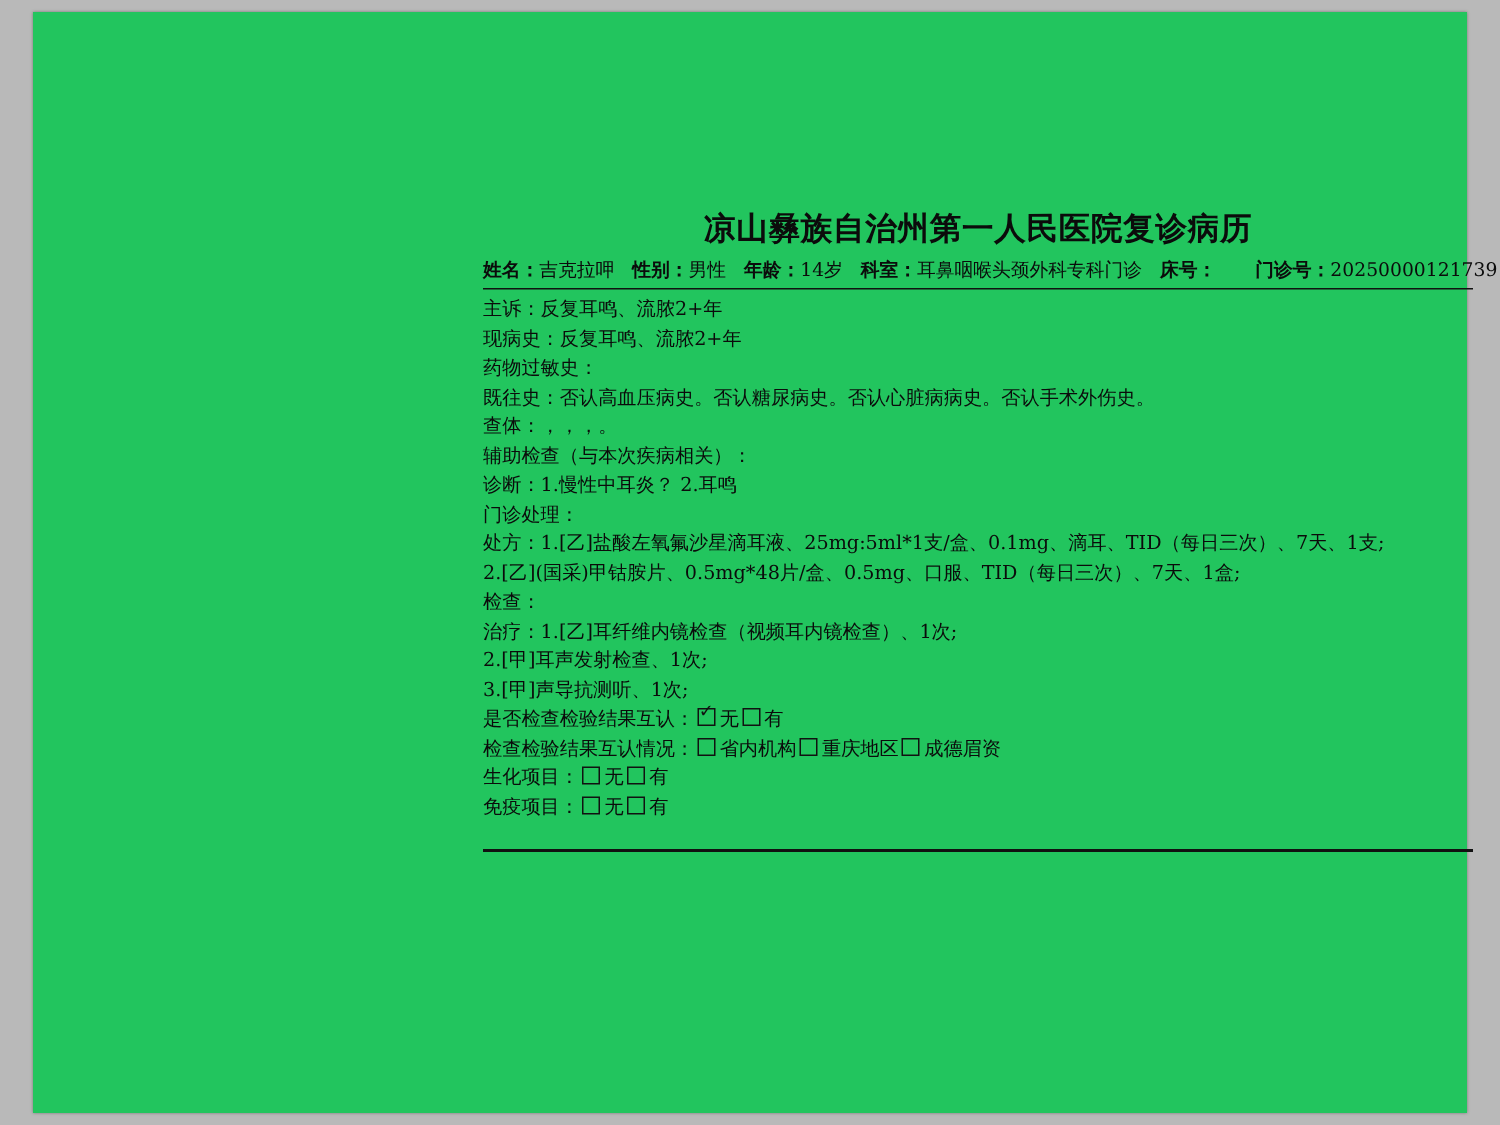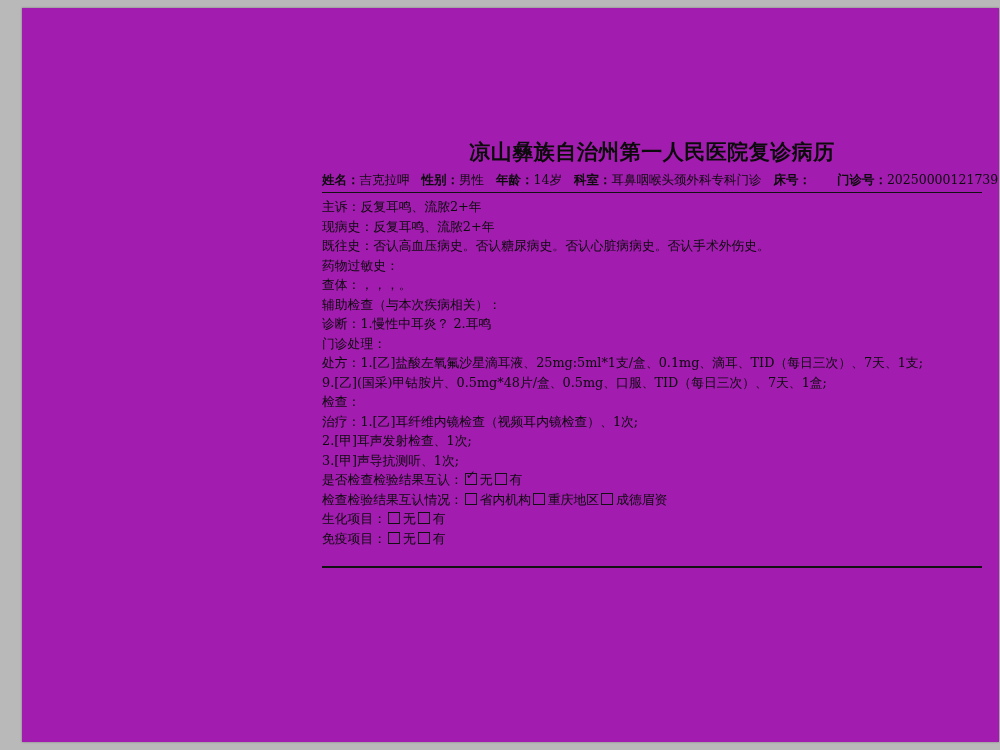--- a/index.html
+++ b/index.html
@@ -12,23 +12,22 @@
     height: 750px;
     overflow: hidden;
     font-family: "DejaVu Sans", "Liberation Sans", sans-serif;
   }
   .page {
     position: absolute;
     left: 22px;
     top: 8px;
     width: 956px;
     height: 734px;
-    background: #a21caf;
+    background: #22c55e;
     box-shadow: 0 0 2px rgba(0,0,0,0.35);
-    padding-left: 21px;
   }
   .doc {
     position: absolute;
     left: 300px;
     top: 130px;
     width: 660px;
   }
   .title {
     font-family: "DejaVu Serif", "Liberation Serif", serif;
     font-weight: bold;
@@ -96,28 +95,28 @@
   <div class="doc">
 
     <div class="title">凉山彝族自治州第一人民医院复诊病历</div>
 
     <div class="hdr-row">
       <span class="b">姓名：</span><span>吉克拉呷</span><span class="sp"></span><span class="b">性别：</span><span>男性</span><span class="sp"></span><span class="b">年龄：</span><span>14岁</span><span class="sp"></span><span class="b">科室：</span><span>耳鼻咽喉头颈外科专科门诊</span><span class="sp"></span><span class="b">床号：</span><span></span><span class="sp-lg"></span><span class="b">门诊号：</span><span>20250000121739</span>
     </div>
 
     <div class="line"><span class="lbl">主诉：</span><span class="val">反复耳鸣、流脓2+年</span></div>
     <div class="line"><span class="lbl">现病史：</span><span class="val">反复耳鸣、流脓2+年</span></div>
+    <div class="line"><span class="lbl">药物过敏史：</span><span class="val"></span></div>
     <div class="line"><span class="lbl">既往史：</span><span class="val">否认高血压病史。否认糖尿病史。否认心脏病病史。否认手术外伤史。</span></div>
-    <div class="line"><span class="lbl">药物过敏史：</span><span class="val"></span></div>
     <div class="line"><span class="lbl">查体：</span><span class="val">，，，。</span></div>
     <div class="line"><span class="lbl">辅助检查（与本次疾病相关）：</span><span class="val"></span></div>
     <div class="line"><span class="lbl">诊断：</span><span class="val">1.慢性中耳炎？ 2.耳鸣</span></div>
     <div class="line"><span class="lbl">门诊处理：</span><span class="val"></span></div>
     <div class="line"><span class="lbl">处方：</span><span class="val">1.[乙]盐酸左氧氟沙星滴耳液、25mg:5ml*1支/盒、0.1mg、滴耳、TID（每日三次）、7天、1支;</span></div>
-    <div class="line indent"><span class="lbl"></span><span class="val">9.[乙](国采)甲钴胺片、0.5mg*48片/盒、0.5mg、口服、TID（每日三次）、7天、1盒;</span></div>
+    <div class="line indent"><span class="lbl"></span><span class="val">2.[乙](国采)甲钴胺片、0.5mg*48片/盒、0.5mg、口服、TID（每日三次）、7天、1盒;</span></div>
     <div class="line"><span class="lbl">检查：</span><span class="val"></span></div>
     <div class="line"><span class="lbl">治疗：</span><span class="val">1.[乙]耳纤维内镜检查（视频耳内镜检查）、1次;</span></div>
     <div class="line indent"><span class="lbl"></span><span class="val">2.[甲]耳声发射检查、1次;</span></div>
     <div class="line indent"><span class="lbl"></span><span class="val">3.[甲]声导抗测听、1次;</span></div>
 
     <div class="line">
       <span class="lbl">是否检查检验结果互认：</span><span class="nowrapgrp"><span class="box checked"></span><span class="lbl">无</span></span><span class="nowrapgrp"><span class="box"></span><span class="lbl">有</span></span>
     </div>
 
     <div class="line">

